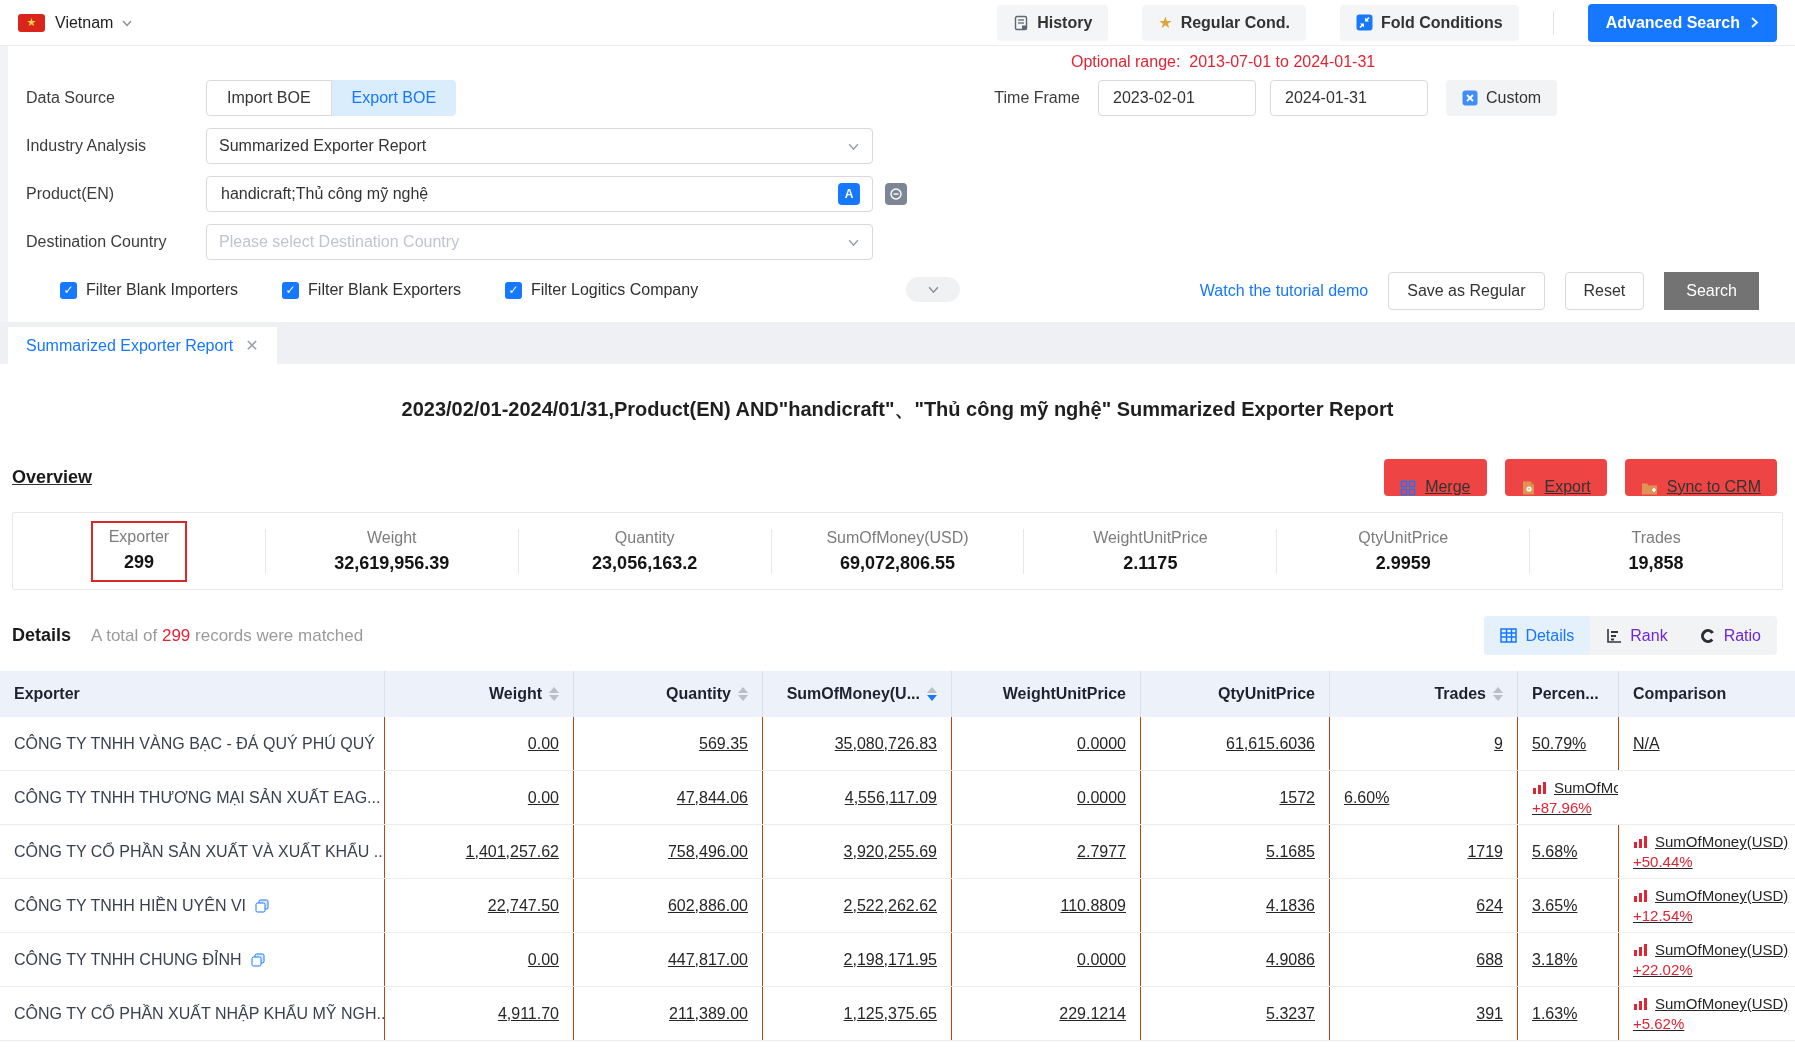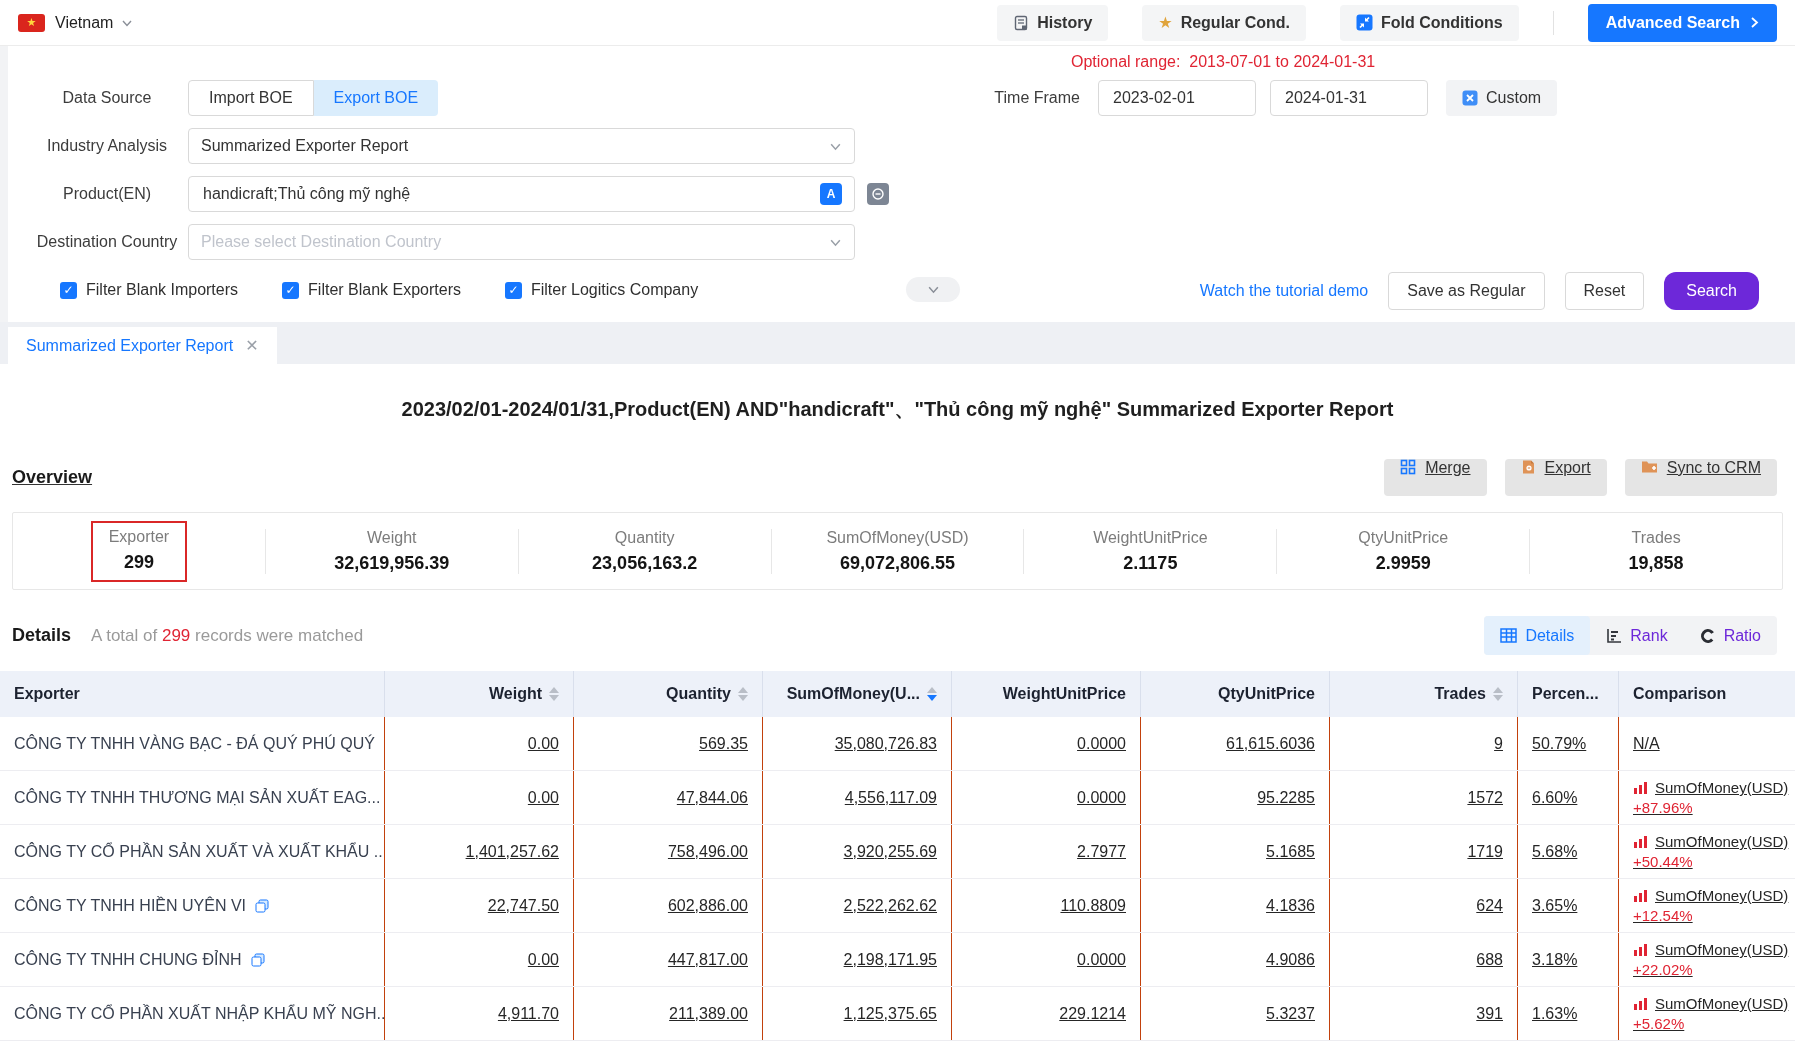--- a/index.html
+++ b/index.html
@@ -15,21 +15,21 @@
   .chev { width:12px; height:12px; margin-left:8px; }
   .topbar-right { margin-left:auto; display:flex; align-items:center; gap:34px;font-weight:bold; }
   .tb-btn { background:#f4f5f6; border-radius:4px; height:36px; padding:0 16px; display:flex; align-items:center; gap:8px; font-size:16px; color:#333; cursor:pointer; }
   .tb-sep { width:1px; height:24px; background:#e2e2e2; }
   .adv-btn { background:#1677ff; color:#fff; border-radius:4px; height:38px; padding:0 18px; display:flex; align-items:center; gap:10px; font-size:16px; cursor:pointer; }
   .star { color:#e0a43c; font-size:16px; }
   
   .form { position:relative; padding:34px 18px 14px 18px; background:#fff; border-left:8px solid #f2f3f5; }
   .optional { position:absolute; left:1063px; top:7px; color:#e02433; font-size:16px; }
   .frow { display:flex; align-items:center; height:36px; margin-bottom:12px; position:relative; }
-  .flabel { width:162px; text-align:center; font-size:16px; color:#3c3c3c; flex:none; }
+  .flabel { width:162px; text-align:left; margin-right:18px; font-size:16px; color:#3c3c3c; flex:none; }
   .seg { display:flex; }
   .seg-btn { height:36px; padding:0 20px; display:flex; align-items:center; font-size:16px; cursor:pointer; }
   .seg-off { background:#fff; border:1px solid #d9d9d9; border-radius:4px 0 0 4px; color:#333; }
   .seg-on { background:#daedfc; border-radius:0 4px 4px 0; color:#1677ff; }
   .field { height:36px; border:1px solid #d9d9d9; border-radius:4px; background:#fff; display:flex; align-items:center; padding:0 12px; font-size:16px; color:#333; }
   .wide { width:667px; }
   .field input { border:none; outline:none; flex:1; font:inherit; color:#333; background:transparent; }
   .field input::placeholder { color:#c0c4cc; }
   .ph { color:#c0c4cc; }
   .rgroup { position:absolute; left:950px; top:0; height:36px; display:flex; align-items:center; }
@@ -41,31 +41,31 @@
   .icon-sq { width:22px; height:22px; border-radius:4px; display:flex; align-items:center; justify-content:center; flex:none; }
   .translate { background:#1677ff; color:#fff; font-size:12px; font-weight:bold; margin-left:8px; cursor:pointer; }
   .exact { background:#7d8694; margin-left:12px; color:#fff; font-size:15px; cursor:pointer; }
   .cbrow { padding-left:34px; display:flex; align-items:center; gap:44px; }
   .cb-item { display:flex; align-items:center; gap:9px; font-size:16px; color:#2f2f2f; cursor:pointer; }
   .cb-box { width:17px; height:17px; background:#1677ff; border-radius:3px; color:#fff; font-size:12px; display:flex; align-items:center; justify-content:center; }
   .pill { position:absolute; left:880px; top:5px; width:54px; height:25px; background:#f0f1f3; border-radius:13px; display:flex; align-items:center; justify-content:center; cursor:pointer; }
   .row-actions { position:absolute; right:18px; top:0; display:flex; align-items:center; gap:20px; }
   .link { color:#1677ff; font-size:16px; cursor:pointer; }
   .btn-plain { height:38px; border:1px solid #d9d9d9; border-radius:4px; background:#fff; padding:0 18px; display:flex; align-items:center; font-size:16px; color:#333; cursor:pointer; }
-  .btn-primary { height:38px; border-radius:12px; background:#6d28d9; color:#fff; padding:0 22px; display:flex; align-items:center; font-size:16px; cursor:pointer; }
+  .btn-primary { height:38px; border-radius:0; background:#737373; color:#fff; padding:0 22px; display:flex; align-items:center; font-size:16px; cursor:pointer; }
   
   .tabbar { background:#eef0f4; height:42px; padding-top:5px; display:flex; }
   .tab { background:#fff; height:37px; margin-left:8px; padding:0 18px; display:flex; align-items:center; gap:12px; font-size:16px; color:#1677ff; cursor:pointer; }
   .tab-close { color:#9aa0a8; font-size:16px; cursor:pointer; }
   
   .title { margin-top:32px; text-align:center; font-size:20px; font-weight:600; color:#1f1f1f; }
   .ov-head { margin:36px 18px 0 12px; display:flex; align-items:center;text-decoration:underline; }
   .h2 { font-size:18px; font-weight:bold; color:#1a1a1a; }
   .ov-actions { margin-left:auto; display:flex; gap:18px; }
-  .ov-btn { background:#e5e5e5; border-radius:4px; height:37px; padding:0 16px; display:flex; align-items:flex-start; gap:9px; font-size:16px; color:#333; cursor:pointer; }
+  .ov-btn { background:#ef4444; border-radius:4px; height:37px; padding:0 16px; display:flex; align-items:flex-end; gap:9px; font-size:16px; color:#333; cursor:pointer; }
   .stats { margin:16px 12px 0 12px; border:1px solid #e7e7e7; border-radius:2px; height:78px; display:flex; align-items:center; }
   .stat { flex:1; text-align:center; border-left:1px solid #e7e7e7; }
   .stat:first-child { border-left:none; }
   .stat-label { font-size:16px; color:#7c7c7c; }
   .stat-value { font-size:18px; font-weight:bold; color:#141414; margin-top:6px; }
   .hl-box { display:inline-block; border:2px solid #da2727; padding:5px 16px 7px; }
   
   .details-bar { margin:26px 18px 0 12px; display:flex; align-items:center; }
   .summary { margin-left:20px; font-size:17px; color:#9a9a9a; }
   .red { color:#e02433; }
@@ -413,21 +413,20 @@
   </div>
 
   <div class="gridrow trow">
     <div class="td">
         <span class="exp-name">CÔNG TY TNHH THƯƠNG MẠI SẢN XUẤT EAG...</span>
       </div>
     <div class="td num">0.00</div>
     <div class="td num">47,844.06</div>
     <div class="td num">4,556,117.09</div>
     <div class="td num">0.0000</div>
-    <div class="td num">95.2285</div>
     <div class="td num">1572</div>
     <div class="td">6.60%</div>
     <div class="td cmp">
       <span class="cmp-top">
           <svg width="15" height="13" viewBox="0 0 15 13">
             <rect x="1" y="7" width="3" height="6" fill="#e02433"></rect>
             <rect x="6" y="4" width="3" height="9" fill="#e02433"></rect>
             <rect x="11" y="1" width="3" height="12" fill="#e02433"></rect>
           </svg>
           <span>SumOfMoney(USD)</span>

